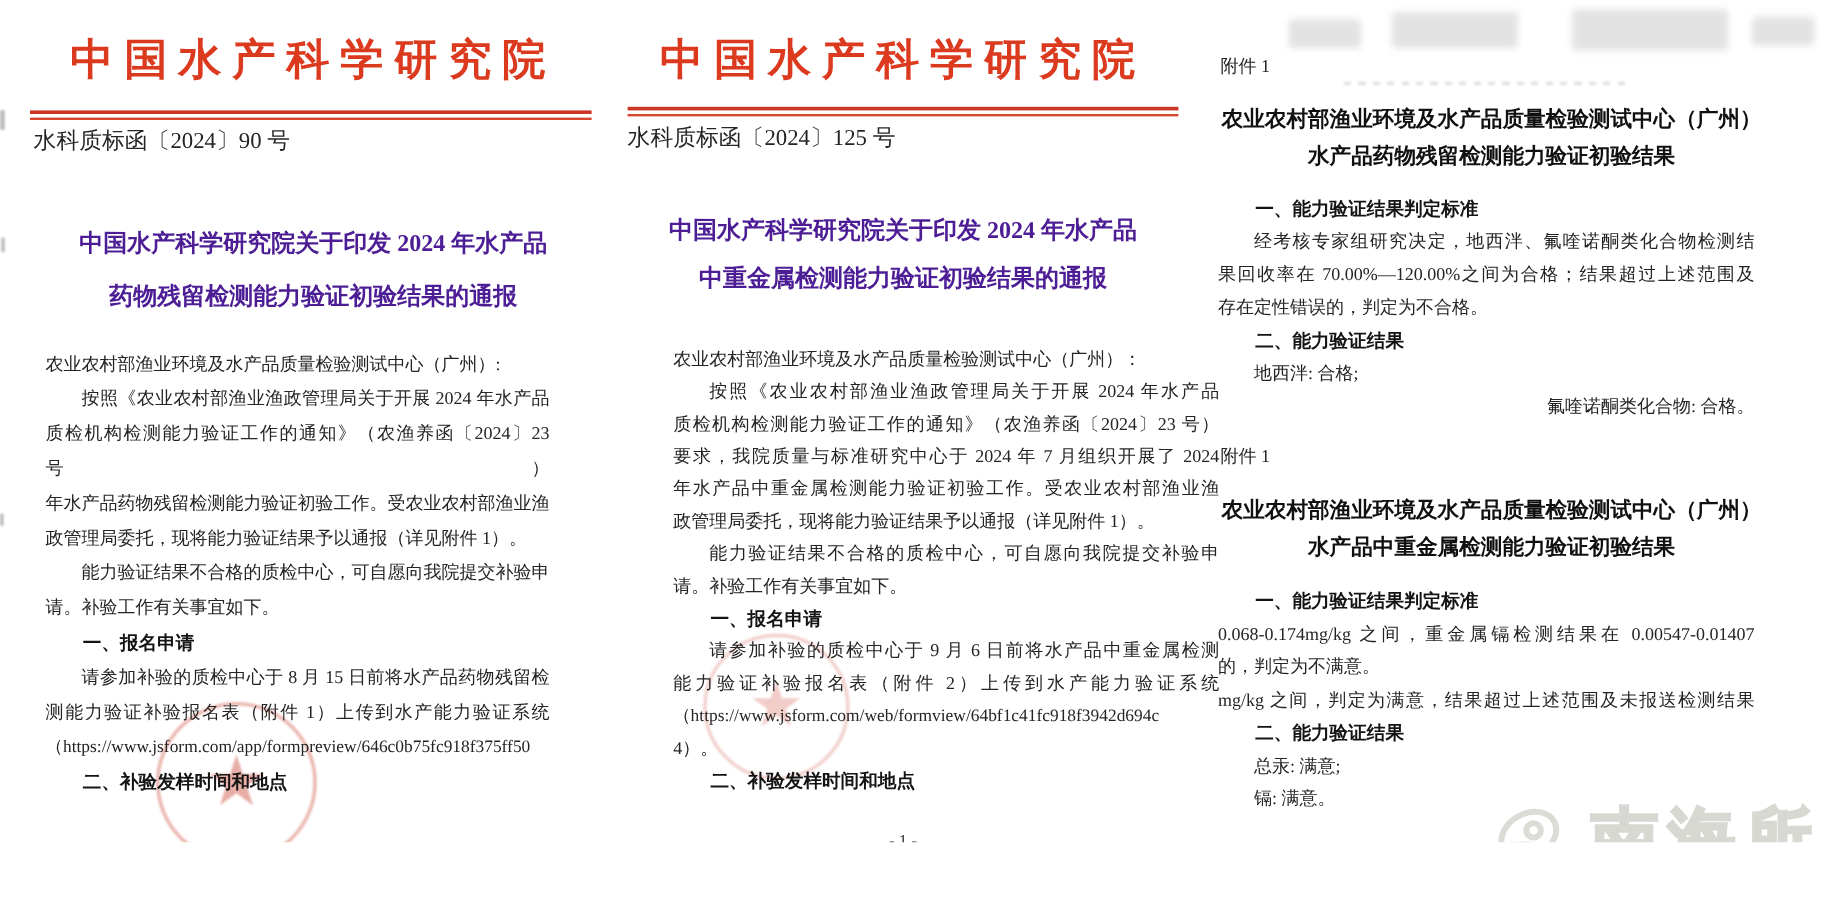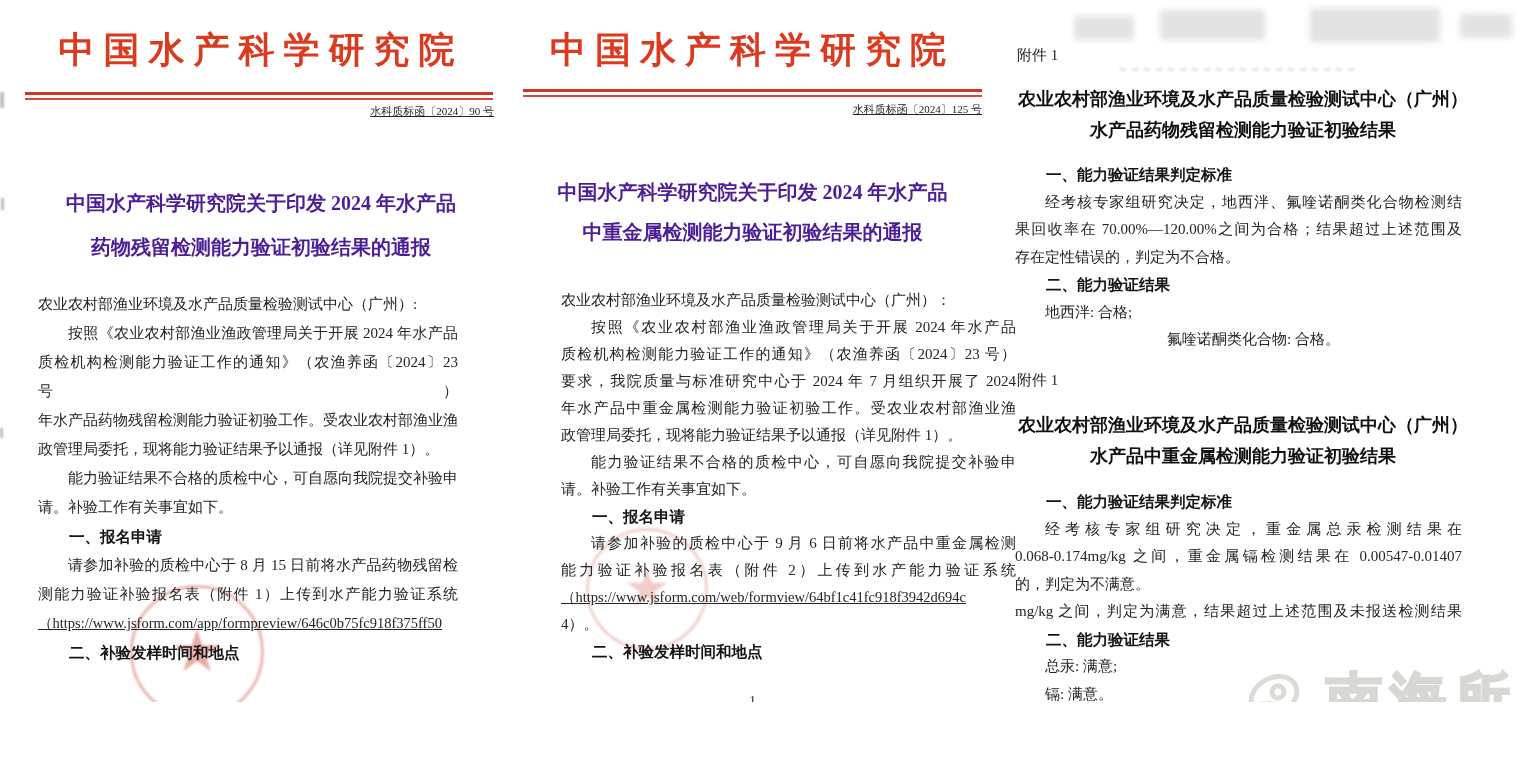--- a/index.html
+++ b/index.html
@@ -4,32 +4,32 @@
 <style>
   html,body{margin:0;padding:0;background:#ffffff;}
   .canvas{position:relative;width:1522px;height:702px;background:#ffffff;overflow:hidden;
           font-family:"Liberation Serif",serif;color:#1d1d1d;}
   .page{position:absolute;top:0;height:766px;}
 
   
   .letterhead{position:absolute;width:100%;text-align:center;color:#dc3a1e;font-weight:bold;
               font-size:36px;letter-spacing:9px;white-space:nowrap;}
   .rule{position:absolute;height:3px;border-top:3px solid #cc3625;border-bottom:2px solid #d84531;}
-  .docnum{position:absolute;width:100%;text-align:right;font-size:11px;white-space:nowrap;color:#242424;text-decoration:underline;}
+  .docnum{position:absolute;width:100%;font-size:19px;white-space:nowrap;color:#242424;}
   .doctitle{position:absolute;width:100%;text-align:center;font-weight:bold;font-size:20px;color:#4c1d95;}
   .doctitle div{white-space:nowrap;}
 
   
   .bodyblock{position:absolute;font-size:15px;color:#242424;}
   .line{text-align:justify;text-justify:inter-character;}
   .fill{text-align-last:justify;}
   .indent{text-indent:2em;}
   .heading{font-family:"Liberation Sans",sans-serif;font-weight:bold;font-size:15.5px;
            text-indent:2em;text-align:left;text-align-last:left;color:#141414;}
-  .url{white-space:nowrap;text-align:left;text-align-last:left;font-size:14.5px;text-decoration:underline;}
+  .url{white-space:nowrap;text-align:left;text-align-last:left;font-size:14.5px;}
   .pagenum{position:absolute;width:100%;text-align:center;font-size:14px;color:#333;}
   .footrule{position:absolute;height:2px;border-top:2px solid #d4452f;border-bottom:3px solid #c43524;}
 
   
   .seal{position:absolute;border-radius:50%;display:flex;align-items:center;justify-content:center;
         filter:blur(1px);}
   .seal .star{line-height:1;}
 
   
   .attach-label{position:absolute;font-size:15px;color:#242424;}
@@ -134,31 +134,30 @@
       <div>农业农村部渔业环境及水产品质量检验测试中心（广州）</div>
       <div>水产品药物残留检测能力验证初验结果</div>
     </div>
     <div class="bodyblock" style="left:3px;top:161px;width:447px;line-height:27.5px;">
       <div class="line heading">一、能力验证结果判定标准</div>
       <div class="line fill indent">经考核专家组研究决定，地西泮、氟喹诺酮类化合物检测结</div>
       <div class="line fill">果回收率在 70.00%—120.00%之间为合格；结果超过上述范围及</div>
       <div class="line">存在定性错误的，判定为不合格。</div>
       <div class="line heading">二、能力验证结果</div>
       <div class="line indent" style="text-align:left;">地西泮: 合格;</div>
-      <div class="line indent" style="text-align:center;">氟喹诺酮类化合物: 合格。</div>
+      <div class="line indent" style="text-align:right;">氟喹诺酮类化合物: 合格。</div>
     </div>
 
     <div class="attach-label" style="left:5px;top:371px;">附件 1</div>
     <div class="attach-title" style="left:0;top:410px;width:462px;line-height:31px;">
       <div>农业农村部渔业环境及水产品质量检验测试中心（广州）</div>
       <div>水产品中重金属检测能力验证初验结果</div>
     </div>
     <div class="bodyblock" style="left:3px;top:488px;width:447px;line-height:27.5px;">
       <div class="line heading">一、能力验证结果判定标准</div>
-      <div class="line fill indent">经考核专家组研究决定，重金属总汞检测结果在</div>
       <div class="line fill">0.068-0.174mg/kg 之间，重金属镉检测结果在 0.00547-0.01407</div>
       <div class="line">的，判定为不满意。</div>
       <div class="line fill">mg/kg 之间，判定为满意，结果超过上述范围及未报送检测结果</div>
       <div class="line heading">二、能力验证结果</div>
       <div class="line indent" style="text-align:left;">总汞: 满意;</div>
       <div class="line indent" style="text-align:left;">镉: 满意。</div>
     </div>
 
     <div class="watermark" style="left:216px;top:662px;">
       <svg width="88" height="88" viewBox="0 0 88 88">

